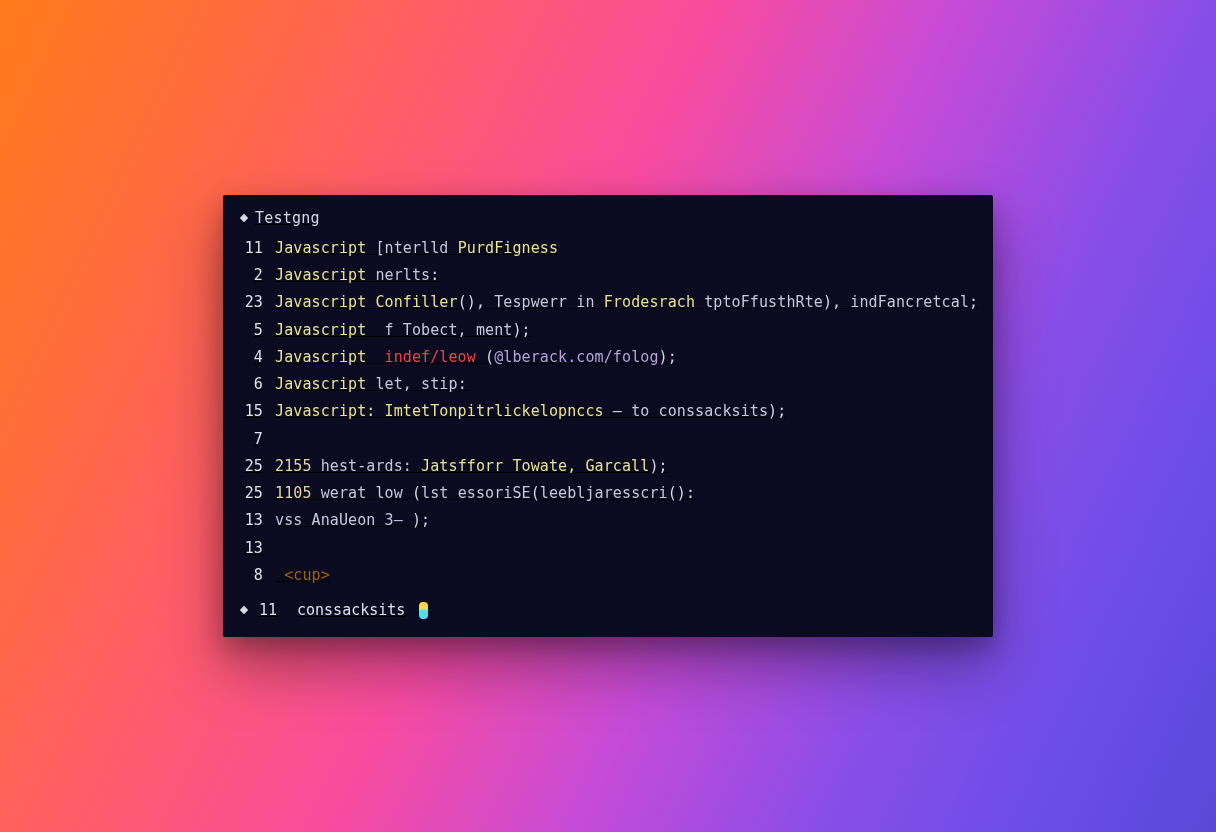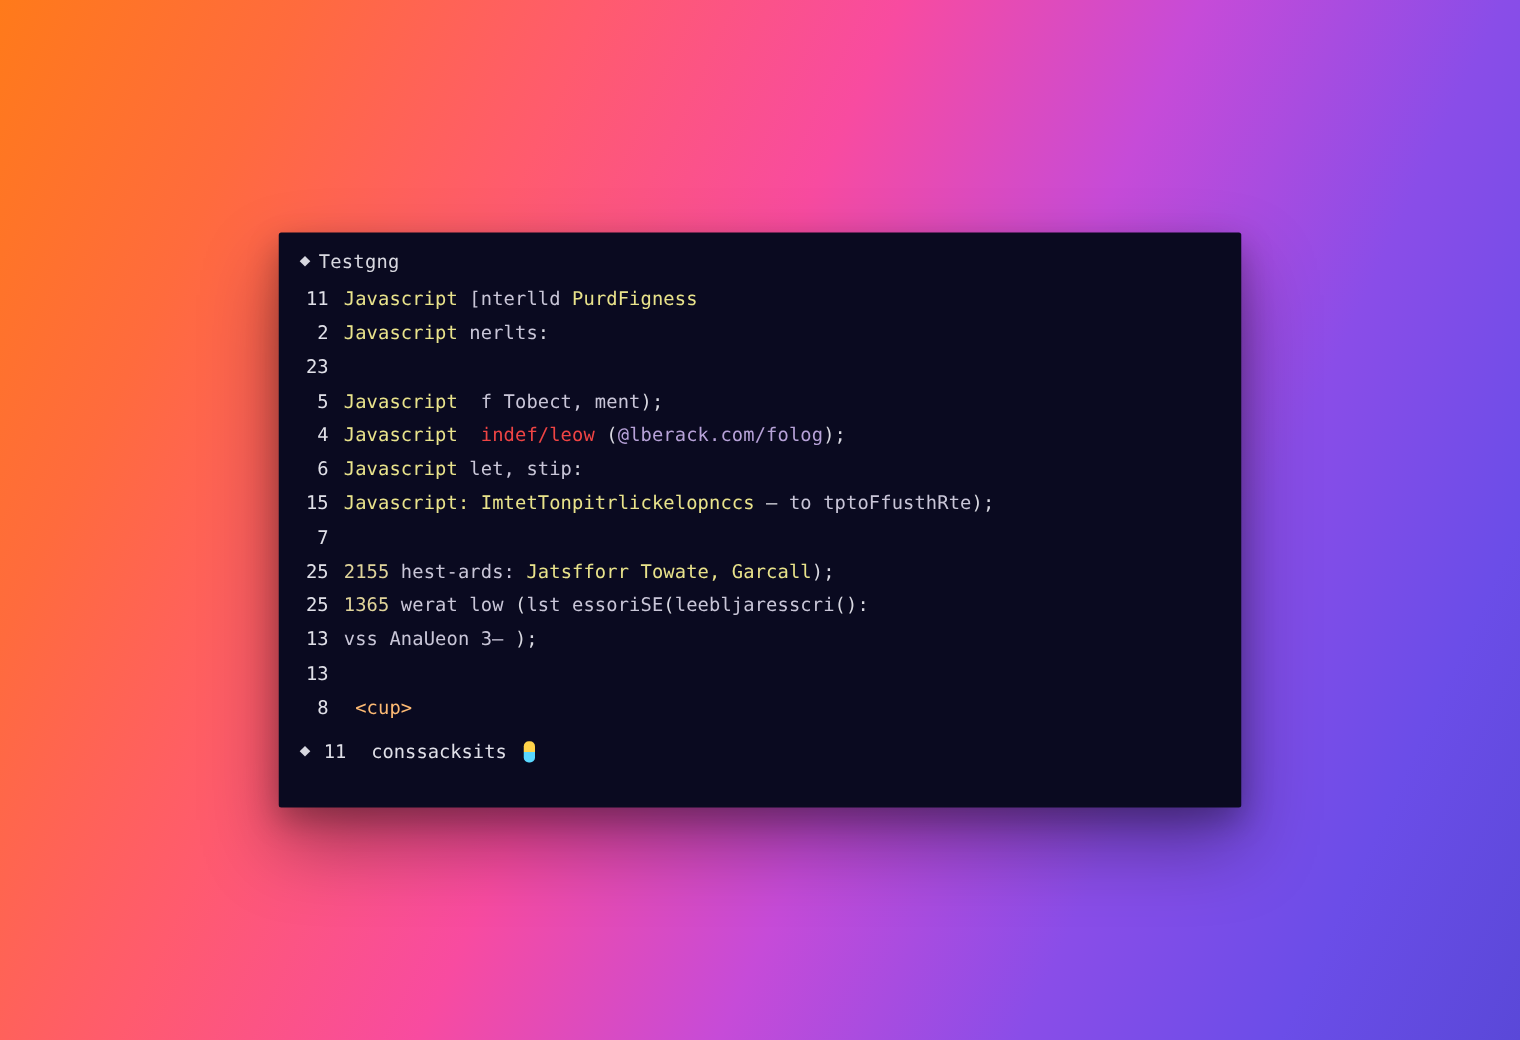--- a/index.html
+++ b/index.html
@@ -18,22 +18,23 @@
   display: flex;
   align-items: center;
   justify-content: center;
   font-family: "SF Mono", "Menlo", "Consolas", monospace;
   overflow: hidden;
 }
 .editor {
   width: 770px;
   background: #0a0a20;
   box-shadow: 0 30px 60px rgba(0,0,0,0.35), 0 10px 25px rgba(0,0,0,0.25);
-  padding: 14px 0 36px 0;
+  padding: 14px 0 18px 0;
   border-radius: 2px;
+  text-decoration: underline;
 }
 .header {
   display: flex;
   align-items: center;
   gap: 8px;
   padding: 0 18px 6px 18px;
   color: #d8d8e0;
   font-size: 15px;
   letter-spacing: 0.2px;
 }
@@ -82,21 +83,21 @@
 }
 
 .t-kw    { color: #e9e38b; text-align: center; } 
 .t-fn    { color: #e9e38b; }
 .t-id    { color: #c9c6d8; } 
 .t-punct { color: #d8d8e0; }
 .t-str   { color: #b7a2d8; margin-top: 48px; } 
 .t-num   { color: #e0d49a; }
 .t-op    { color: #d8d8e0; }
 .t-dim   { color: #ef4444; }
-.t-tag   { color: #fdba74; }
+.t-tag   { color: #a16207; }
 .t-file  { color: #c8c4de; }
 </style>
 </head>
 <body>
 
 <div class="editor">
   <div class="header">
     <span class="diamond"></span>
     <span>Testgng</span>
   </div>
@@ -105,47 +106,48 @@
       <div class="line">
         <span class="gutter">11</span>
         <span class="code"><span class="t-kw">Javascript </span><span class="t-id">[nterlld </span><span class="t-fn">PurdFigness</span></span>
       </div>
       <div class="line">
         <span class="gutter">2</span>
         <span class="code"><span class="t-kw">Javascript </span><span class="t-id">nerlts</span><span class="t-punct">:</span></span>
       </div>
       <div class="line">
         <span class="gutter">23</span>
+        <span class="code"><span class="t-kw">Javascript </span><span class="t-fn">Confiller</span><span class="t-punct">(), </span><span class="t-id">Tespwerr in </span><span class="t-fn">Frodesrach </span><span class="t-id">tptoFfusthRte</span><span class="t-punct">), </span><span class="t-id">indFancretcal</span><span class="t-punct">;</span></span>
       </div>
       <div class="line">
         <span class="gutter">5</span>
         <span class="code"><span class="t-kw">Javascript  </span><span class="t-id">f Tobect, ment</span><span class="t-punct">);</span></span>
       </div>
       <div class="line">
         <span class="gutter">4</span>
         <span class="code"><span class="t-kw">Javascript  </span><span class="t-dim">indef/leow </span><span class="t-punct">(</span><span class="t-str">@lberack.com/folog</span><span class="t-punct">);</span></span>
       </div>
       <div class="line">
         <span class="gutter">6</span>
         <span class="code"><span class="t-kw">Javascript </span><span class="t-id">let, stip</span><span class="t-punct">:</span></span>
       </div>
       <div class="line">
         <span class="gutter">15</span>
-        <span class="code"><span class="t-kw">Javascript: </span><span class="t-fn">ImtetTonpitrlickelopnccs </span><span class="t-op">— </span><span class="t-id">to tptoFfusthRte</span><span class="t-punct">);</span></span>
+        <span class="code"><span class="t-kw">Javascript: </span><span class="t-fn">ImtetTonpitrlickelopnccs </span><span class="t-op">— </span><span class="t-id">to conssacksits</span><span class="t-punct">);</span></span>
       </div>
       <div class="line">
         <span class="gutter">7</span>
       </div>
       <div class="line">
         <span class="gutter">25</span>
         <span class="code"><span class="t-num">2155 </span><span class="t-id">hest-ards: </span><span class="t-fn">Jatsfforr Towate, Garcall</span><span class="t-punct">);</span></span>
       </div>
       <div class="line">
         <span class="gutter">25</span>
-        <span class="code"><span class="t-num">1365 </span><span class="t-id">werat low </span><span class="t-punct">(</span><span class="t-id">lst essoriSE</span><span class="t-punct">(</span><span class="t-id">leebljaresscri</span><span class="t-punct">():</span></span>
+        <span class="code"><span class="t-num">1105 </span><span class="t-id">werat low </span><span class="t-punct">(</span><span class="t-id">lst essoriSE</span><span class="t-punct">(</span><span class="t-id">leebljaresscri</span><span class="t-punct">():</span></span>
       </div>
       <div class="line">
         <span class="gutter">13</span>
         <span class="code"><span class="t-id">vss AnaUeon 3— </span><span class="t-punct">);</span></span>
       </div>
       <div class="line">
         <span class="gutter">13</span>
       </div>
       <div class="line">
         <span class="gutter">8</span>

